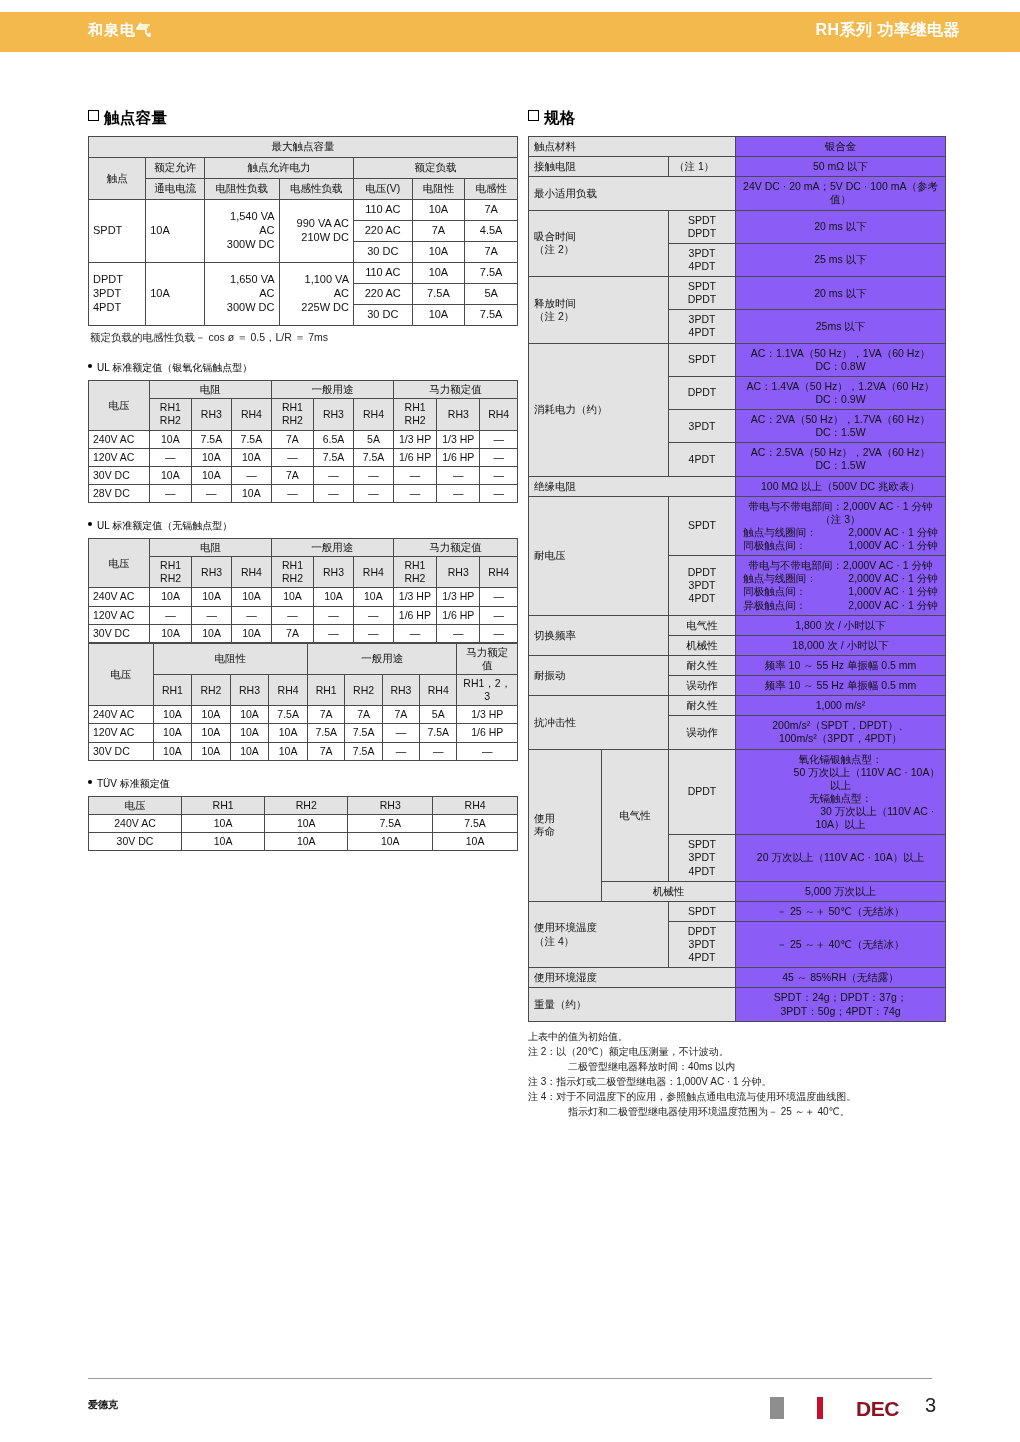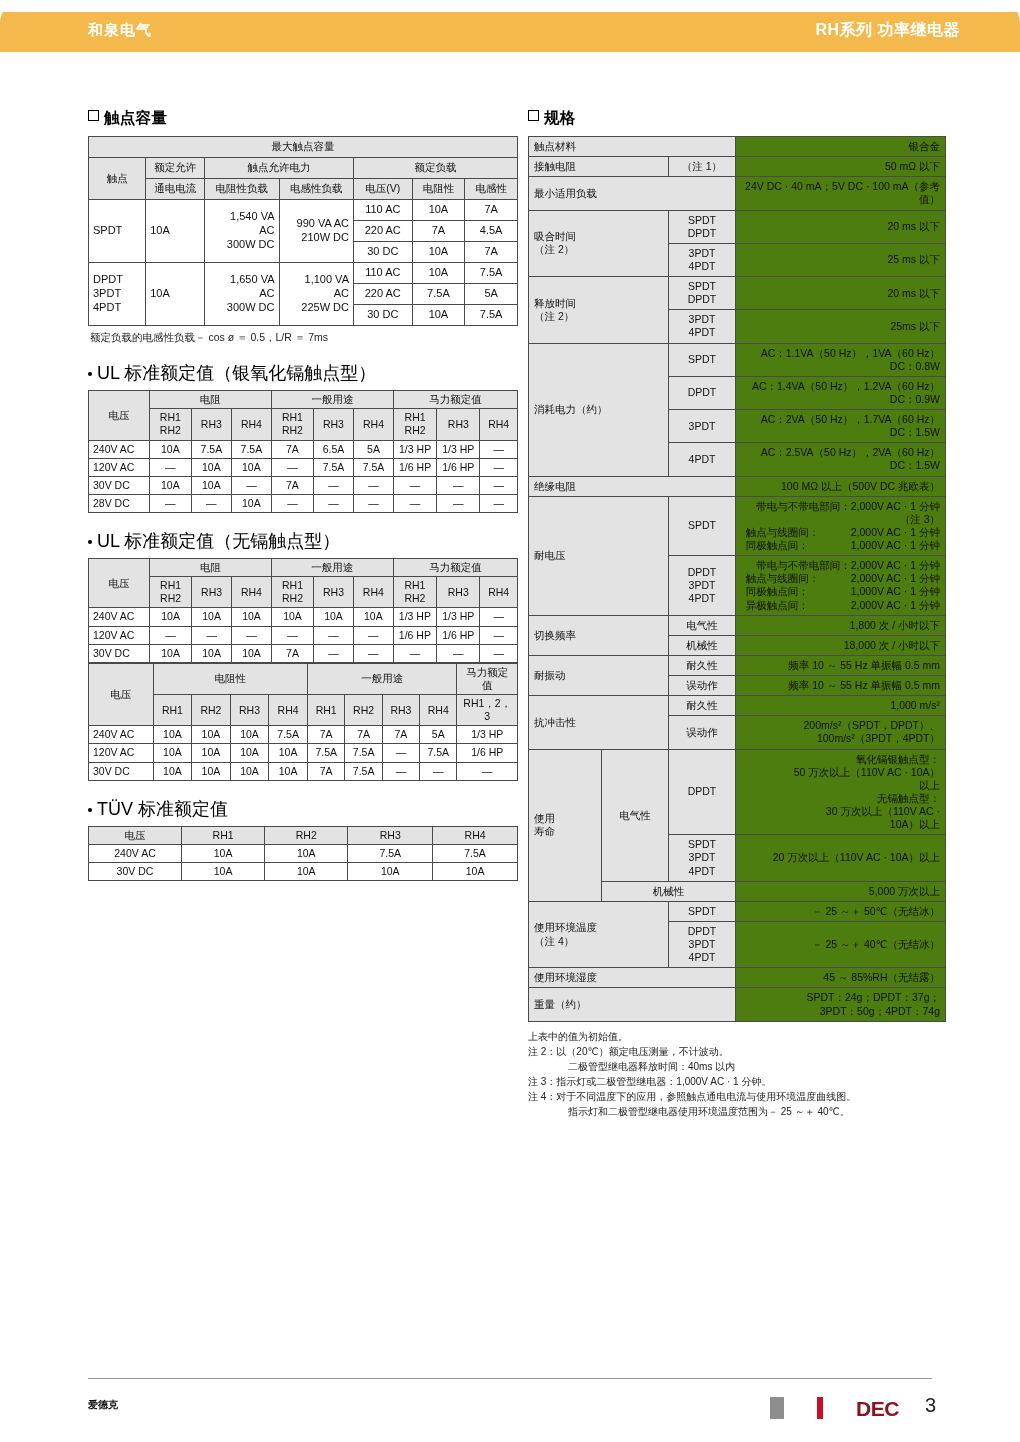--- a/index.html
+++ b/index.html
@@ -3,21 +3,21 @@
 <meta charset="utf-8">
 <style>
   html,body{margin:0;padding:0;}
   body{
     width:1020px;height:1442px;
     background:#ffffff;
     font-family:"Liberation Sans","DejaVu Sans",sans-serif;
     color:#1a1a1a;
     -webkit-font-smoothing:antialiased;
   }
-  .page{position:relative;width:1020px;height:1442px;overflow:hidden;border-radius:23px;}
+  .page{position:relative;width:1020px;height:1442px;overflow:hidden;}
 
   
   .topbar{
     position:absolute;left:0;top:12px;width:1020px;height:40px;
     background:#f3b94d;
   }
   .topbar .brand{
     position:absolute;left:88px;top:9px;
     color:#ffffff;font-weight:bold;font-size:15px;letter-spacing:1px;
   }
@@ -33,21 +33,21 @@
   .sec-title{
     font-size:15.5px;font-weight:bold;color:#000;
     margin:0 0 7px 0;letter-spacing:.3px;
   }
   .sec-title .sq{
     display:inline-block;width:9px;height:9px;
     border:1.5px solid #000;margin-right:5px;
     vertical-align:2px;background:#fff;
   }
   .sub-title{
-    font-size:18px;font-weight:normal;color:#000;
+    font-size:10px;font-weight:normal;color:#000;
     margin:16px 0 5px 0;
   }
   .sub-title .dot{
     display:inline-block;width:4px;height:4px;border-radius:50%;
     background:#000;margin-right:5px;vertical-align:3px;
   }
   .note-line{font-size:10.5px;color:#222;margin:4px 0 0 2px;line-height:1.45;}
 
   
   table{
@@ -69,21 +69,21 @@
 
   
   #tbl-capacity td{height:16px;}
   #tbl-capacity .big{font-size:11px;}
 
   
   #tbl-spec{font-size:10.5px;}
   #tbl-spec td{padding:3px 5px;}
   #tbl-spec td.lbl{background:#e3e3e3;}
   #tbl-spec td.sub{background:#e3e3e3;text-align:center;white-space:pre-line;}
-  #tbl-spec td.val{background:#4d7c0f;text-align:right;white-space:pre-line;}
+  #tbl-spec td.val{background:#8b5cf6;text-align:center;white-space:pre-line;}
   #tbl-spec td.lbl .l2{display:block;text-align:left;}
 
   .notes{margin-top:7px;font-size:10px;line-height:1.5;color:#222;}
   .notes div{white-space:pre-wrap;}
 
   
   .footrule{position:absolute;left:88px;top:1378px;width:844px;height:1px;background:#9a9a9a;}
   .foot-brand{position:absolute;left:88px;top:1398px;font-size:10px;font-weight:bold;color:#111;}
   .logo{position:absolute;left:770px;top:1396px;height:24px;display:flex;align-items:center;gap:32px;}
   .logo .sq{width:14px;height:22px;background:#8e8e8e;display:inline-block;}
@@ -416,27 +416,27 @@
     <table id="tbl-spec">
 
       <tbody>
           <tr>
         <td class="lbl" colspan="3" style="width:148px">触点材料</td>
         <td class="val">银合金</td>
       </tr>
 
       <tr>
         <td class="lbl" colspan="2">接触电阻</td>
-        <td class="lbl" style="text-align:center;width:56px">（注 1）</td>
+        <td class="lbl" style="text-align:left;width:56px">（注 1）</td>
         <td class="val">50 mΩ 以下</td>
       </tr>
 
       <tr>
         <td class="lbl" colspan="3">最小适用负载</td>
-        <td class="val">24V DC · 40 mA；5V DC · 100 mA（参考值）</td>
+        <td class="val">24V DC · 20 mA；5V DC · 100 mA（参考值）</td>
       </tr>
 
       <tr>
         <td class="lbl" rowspan="2" colspan="2" style="width:92px">
           <span>吸合时间</span>
           <span class="l2">（注 2）</span>
         </td>
         <td class="sub" style="width:56px">SPDT
 DPDT</td>
         <td class="val">20 ms 以下</td>

